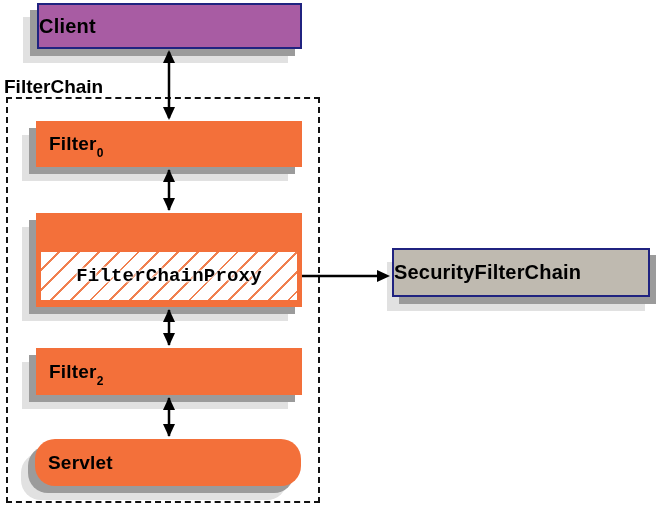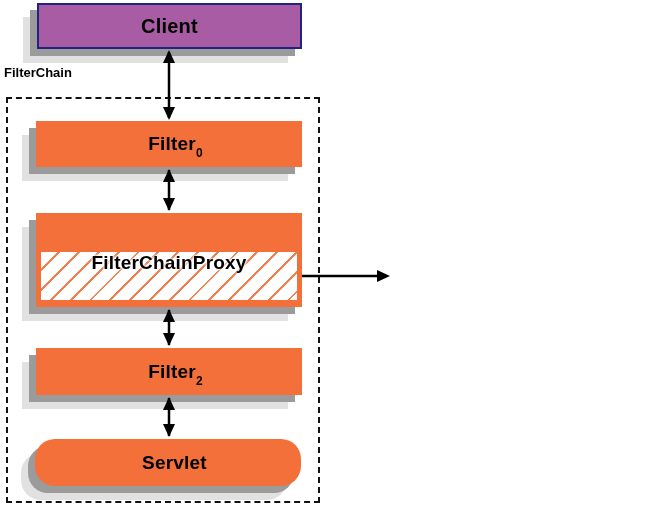--- a/index.html
+++ b/index.html
@@ -2,51 +2,51 @@
 <html style="--orange: #F3703A; --purple: #A85CA3; --navy-border: #202380; --gray-fill: #BFBAB0; --shadow-dark: #9B9B9B; --shadow-light: #E1E1E1; --hatch-line: #F08050; --arrow: #000000;"><head>
 <meta charset="utf-8">
 <style>
   html, body { margin: 0; padding: 0; background: #fff; }
   .canvas {
     position: relative; width: 656px; height: 508px;
     background: #fff; font-family: "Liberation Sans", sans-serif;
     overflow: hidden;
   }
   .box {
-    position: absolute; display: flex; align-items: center; justify-content: center;
+    position: absolute; display: flex; align-items: center; 
     font-weight: bold; color: #000; box-sizing: border-box; letter-spacing: 0.2px;
   }
   .shadowed { box-shadow: -7px 7px 0 var(--shadow-dark), -14px 14px 0 var(--shadow-light); }
   .client {
     left: 37px; top: 3px; width: 265px; height: 46px;
     background: var(--purple); border: 2px solid var(--navy-border); font-size: 20px;
   }
   .filterchain-label {
-    position: absolute; left: 4px; top: 65px;
-    font-size: 13px; font-weight: bold; color: #000;
+    position: absolute; left: 4px; top: 76px;
+    font-size: 19px; font-weight: bold; color: #000;
   }
   .boundary {
     position: absolute; left: 6px; top: 97px; width: 314px; height: 406px;
     border: 2px dashed #111; box-sizing: border-box; background: transparent;
   }
   .orange { background: var(--orange); font-size: 19px; padding-left: 13px; }
   .filter0 { left: 36px; top: 121px; width: 266px; height: 46px; }
   .dfp {
     left: 36px; top: 213px; width: 266px; height: 94px;
     flex-direction: column; justify-content: flex-start; align-items: center;
   }
   .dfp-title { height: 39px; display: flex; align-items: center; font-size: 19px; font-weight: bold; }
   .hatch {
     position: absolute; left: 5px; top: 39px; width: 256px; height: 48px;
     background-color: #fff;
     background-image: repeating-linear-gradient(135deg,
       transparent 0, transparent 12px,
       var(--hatch-line) 12px, var(--hatch-line) 14px);
-    display: flex; justify-content: center;
-    font-size: 19px; font-weight: bold; color: #000;
+    display: flex; align-items: center; justify-content: center;
+    font-size: 19px; font-weight: bold; color: #000; font-family: Liberation Mono, monospace;
   }
   .hatch .halo { text-shadow: 0 0 3px #fff, 0 0 3px #fff, 0 0 3px #fff; }
   .filter2 { left: 36px; top: 348px; width: 266px; height: 47px; }
   .servlet { left: 35px; top: 439px; width: 266px; height: 47px; border-radius: 20px; }
   .sfc {
     left: 392px; top: 248px; width: 258px; height: 49px;
     background: var(--gray-fill); border: 2px solid var(--navy-border); font-size: 20px;
     box-shadow: 7px 7px 0 var(--shadow-dark), -5px 14px 0 var(--shadow-light);
   }
   .sub { font-size: 12px; align-self: flex-end; margin-bottom: 8px; line-height: 1; }
@@ -80,20 +80,23 @@
 
   <div class="box orange filter2 shadowed">
     <span>Filter</span>
       <span class="sub">2</span>
   </div>
 
   <div class="box orange servlet shadowed">
     <span>Servlet</span>
   </div>
 
+  <div class="box sfc">
+    <span>SecurityFilterChain</span>
+  </div>
 
   <svg class="arrows" width="656" height="508">
     <g>
       <line x1="169" y1="52" x2="169" y2="118"></line>
       <polygon points="169,50 163,63 175,63"></polygon>
       <polygon points="169,120 163,107 175,107"></polygon>
     </g>
     <g>
       <line x1="169" y1="170" x2="169" y2="210"></line>
       <polygon points="169,169 163,182 175,182"></polygon>

